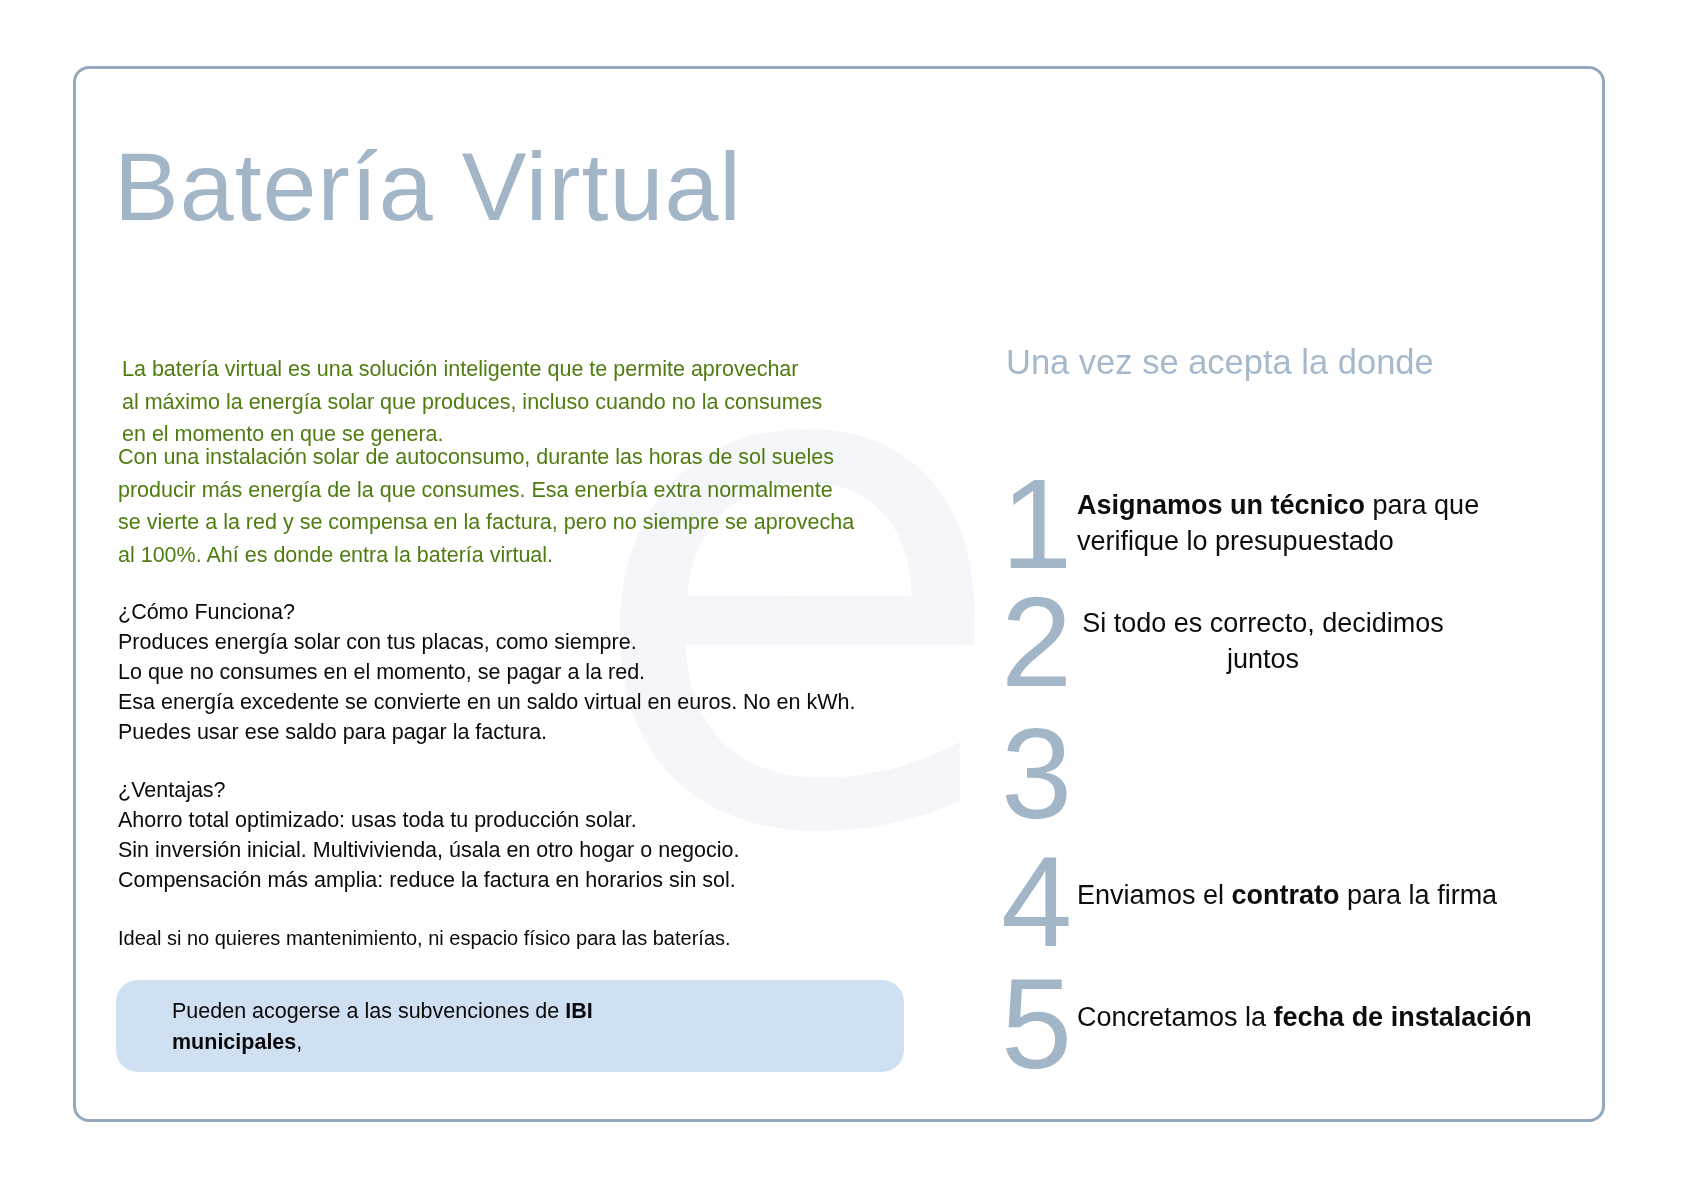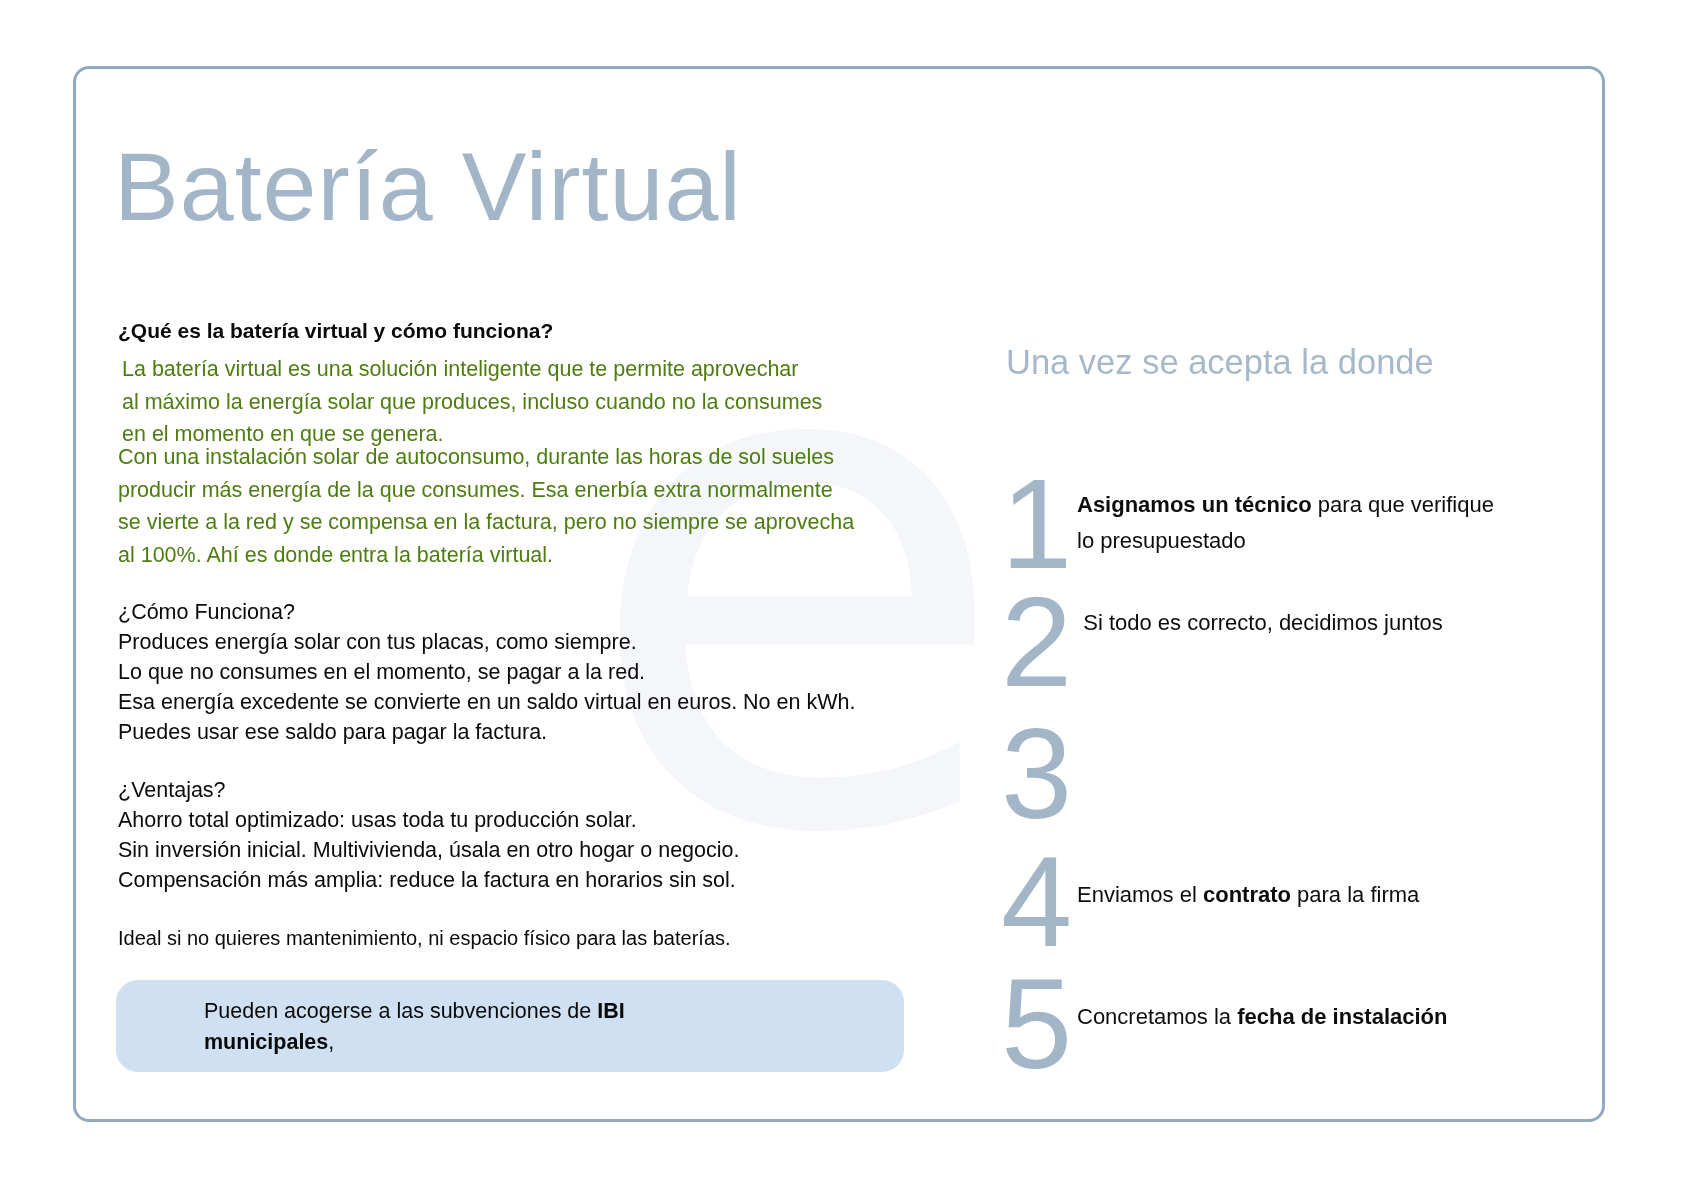--- a/index.html
+++ b/index.html
@@ -83,21 +83,21 @@
   .highlight-box {
     position: absolute;
     left: 40px;
     top: 911px;
     width: 788px;
     height: 92px;
     background: #cfe0f3;
     border-radius: 22px;
   }
   .highlight-box .box-text {
-    padding: 16px 20px 0 88px;
+    padding: 16px 20px 0 56px;
     font-size: 21.5px;
     color: #0a0a0a;
     line-height: 31px;
   }
   .bold { font-weight: 700; }
 
   .right-heading {
     position: absolute;
     left: 930px;
     top: 276px;
@@ -116,21 +116,21 @@
   .step-number {
     width: 70px;
     font-size: 128px;
     line-height: 102px;
     color: #a2b6c8;
     font-weight: 400;
     flex: none;
   }
   .step-text {
     margin-left: 6px;
-    font-size: 22px;
+    font-size: 27px;
     line-height: 36px;
     color: #0d0d0d;
   }
 
   .step-1 { left: 925px; top: 404px; }
   .step-2 { left: 925px; top: 522px; }
   .step-3 { left: 925px; top: 654px; }
   .step-4 { left: 925px; top: 782px; }
   .step-5 { left: 925px; top: 904px; }
 
@@ -143,21 +143,20 @@
 </head>
 <body>
 
 <div class="page">
   <div class="card">
 
     <div class="watermark">e</div>
 
     <h1 class="page-title">Batería Virtual</h1>
 
-    <div class="q-heading">¿Qué es la batería virtual y cómo funciona?</div>
 
     <div class="para p1">
         <div>La batería virtual es una solución inteligente que te permite aprovechar</div>
         <div>al máximo la energía solar que produces, incluso cuando no la consumes</div>
         <div>en el momento en que se genera.</div>
       </div>
 
     <div class="para p2">
         <div>Con una instalación solar de autoconsumo, durante las horas de sol sueles</div>
         <div>producir más energía de la que consumes. Esa enerbía extra normalmente</div>

